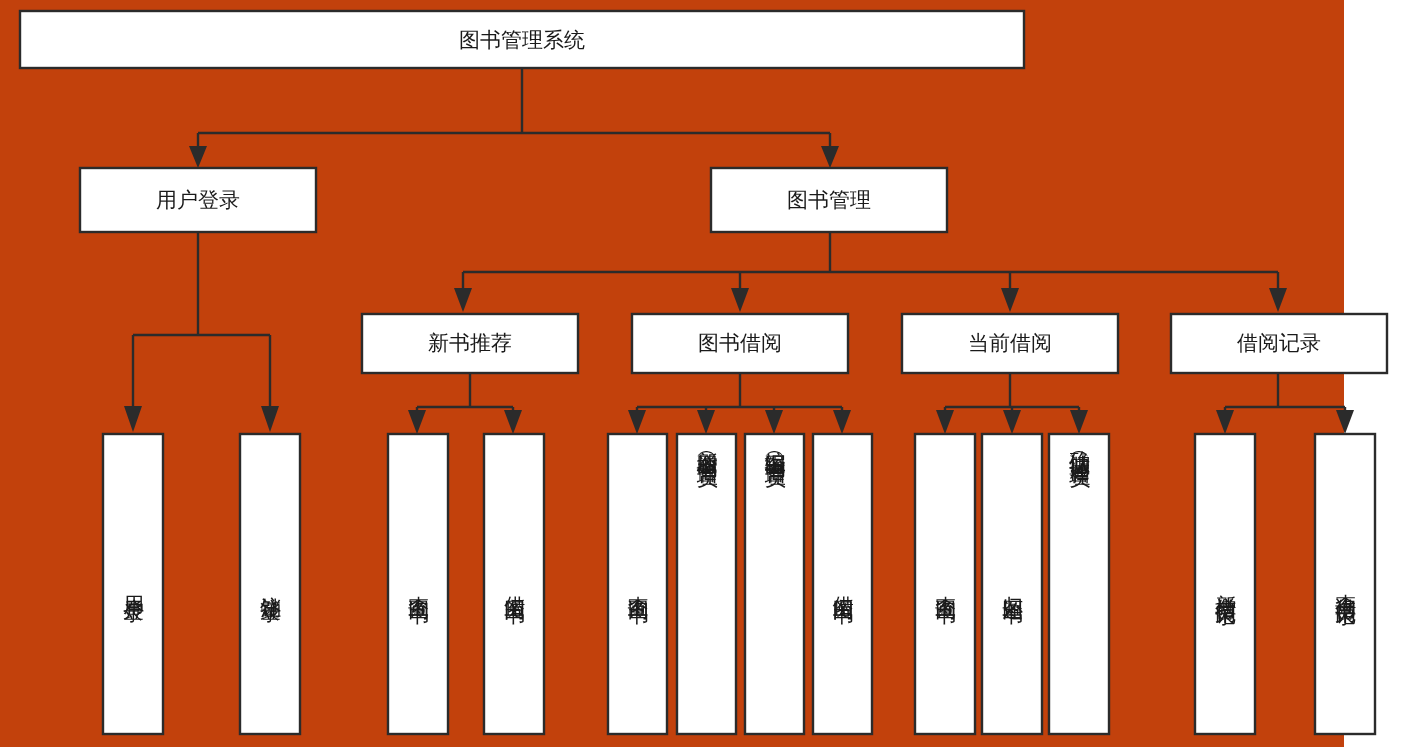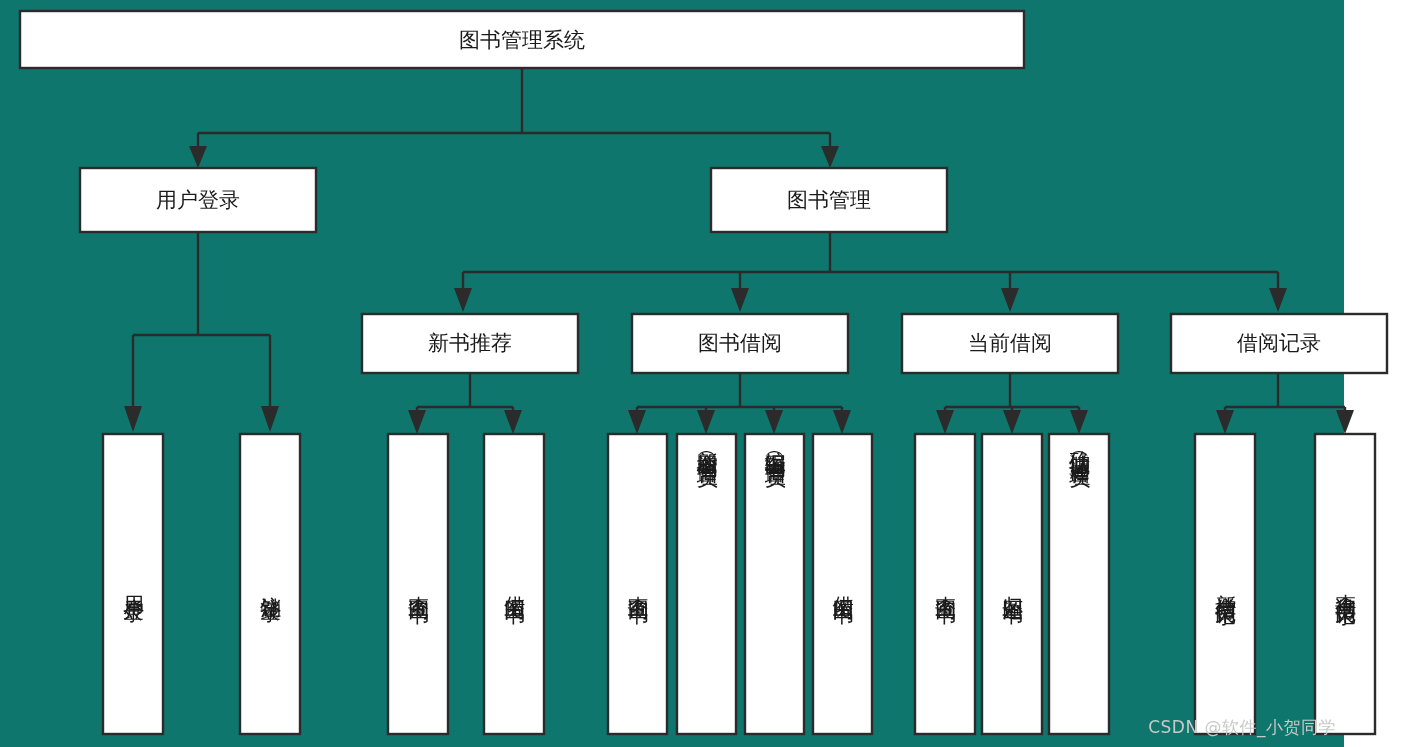--- a/index.html
+++ b/index.html
@@ -10,21 +10,21 @@
   body {
     width: 1405px;
     height: 747px;
     font-family: "DejaVu Sans", "Liberation Sans", sans-serif;
     overflow: hidden;
   }
   #diagram-root {
     position: relative;
     width: 1344px;
     height: 747px;
-    background: #0f766e;
+    background: #c2410c;
   }
   svg.diagram-canvas {
     position: absolute;
     top: 0;
     left: 0;
     width: 1405px;
     height: 747px;
   }
   .node-box {
     fill: #ffffff;
@@ -195,14 +195,13 @@
   <div class="leaf-label-v" style="left:745px; top:434px; width:59px; height:300px; display:flex; align-items:center; justify-content:flex-start;">编辑图书（管理员）</div>
   <div class="leaf-label-v" style="left:813px; top:434px; width:59px; height:300px; display:flex; align-items:center; justify-content:center;">借阅图书</div>
 
   <div class="leaf-label-v" style="left:915px; top:434px; width:60px; height:300px; display:flex; align-items:center; justify-content:center;">查询图书</div>
   <div class="leaf-label-v" style="left:982px; top:434px; width:60px; height:300px; display:flex; align-items:center; justify-content:center;">归还图书</div>
   <div class="leaf-label-v" style="left:1049px; top:434px; width:60px; height:300px; display:flex; align-items:center; justify-content:flex-start;">确认归还（管理员）</div>
 
   <div class="leaf-label-v" style="left:1195px; top:434px; width:60px; height:300px; display:flex; align-items:center; justify-content:center;">新增借阅记录</div>
   <div class="leaf-label-v" style="left:1315px; top:434px; width:60px; height:300px; display:flex; align-items:center; justify-content:center;">查询借阅记录</div>
 
-  <div class="watermark">CSDN @软件_小贺同学</div>
 </div>
 
 </body></html>

